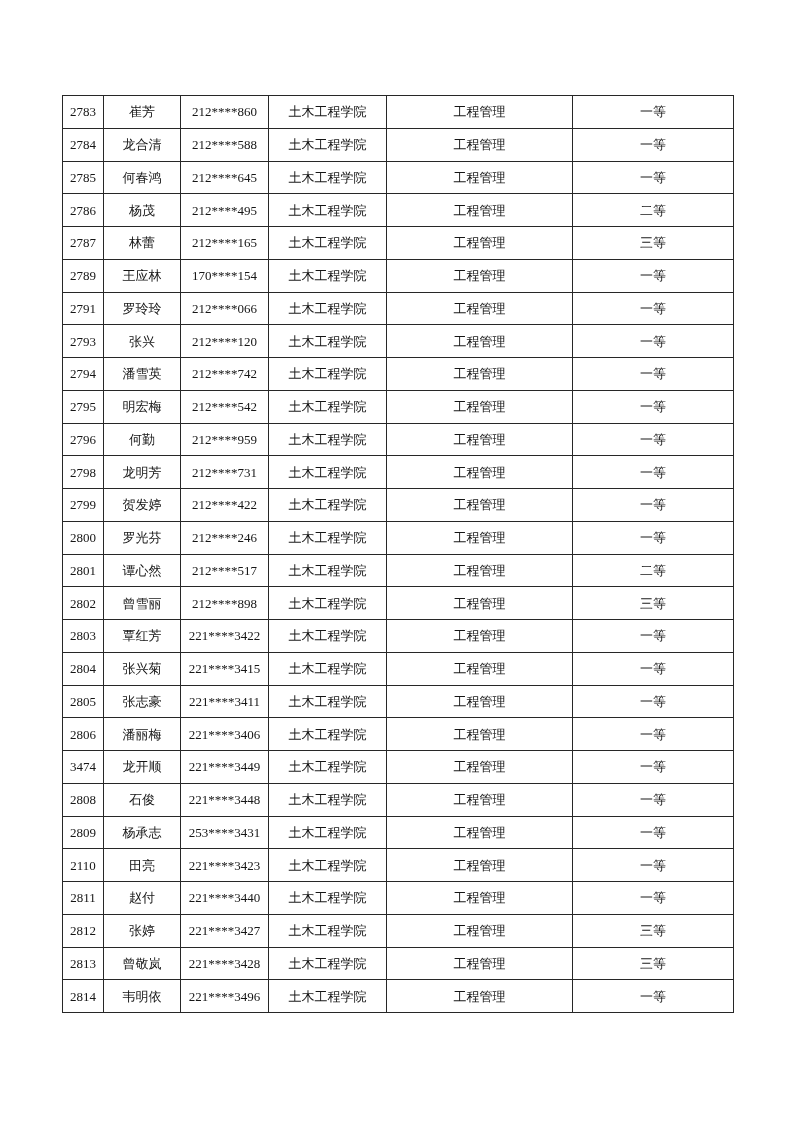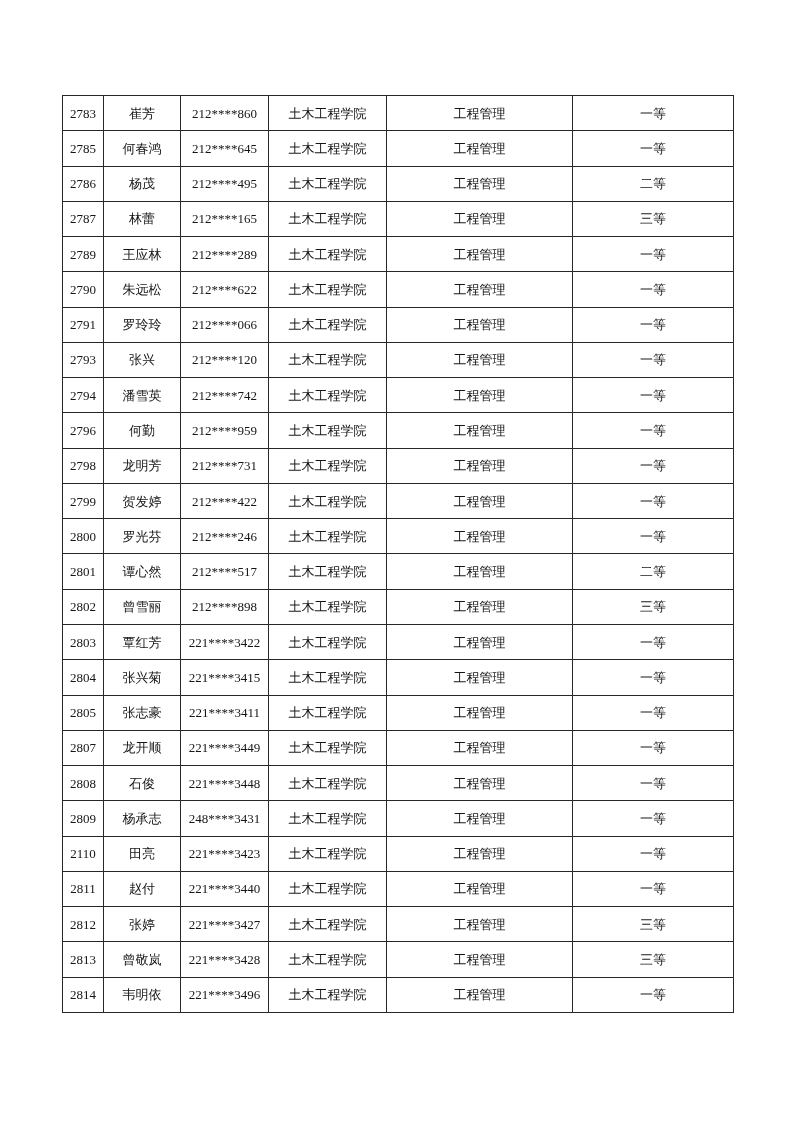--- a/index.html
+++ b/index.html
@@ -64,20 +64,28 @@
     <tbody id="table-body">
         <tr>
     <td>2783</td>
     <td>崔芳</td>
     <td>212****860</td>
     <td>土木工程学院</td>
     <td>工程管理</td>
     <td>一等</td>
   </tr>
         <tr>
+    <td>2784</td>
+    <td>龙合清</td>
+    <td>212****588</td>
+    <td>土木工程学院</td>
+    <td>工程管理</td>
+    <td>一等</td>
+  </tr>
+        <tr>
     <td>2785</td>
     <td>何春鸿</td>
     <td>212****645</td>
     <td>土木工程学院</td>
     <td>工程管理</td>
     <td>一等</td>
   </tr>
         <tr>
     <td>2786</td>
     <td>杨茂</td>
@@ -90,29 +98,21 @@
     <td>2787</td>
     <td>林蕾</td>
     <td>212****165</td>
     <td>土木工程学院</td>
     <td>工程管理</td>
     <td>三等</td>
   </tr>
         <tr>
     <td>2789</td>
     <td>王应林</td>
-    <td>212****289</td>
-    <td>土木工程学院</td>
-    <td>工程管理</td>
-    <td>一等</td>
-  </tr>
-        <tr>
-    <td>2790</td>
-    <td>朱远松</td>
-    <td>212****622</td>
+    <td>170****154</td>
     <td>土木工程学院</td>
     <td>工程管理</td>
     <td>一等</td>
   </tr>
         <tr>
     <td>2791</td>
     <td>罗玲玲</td>
     <td>212****066</td>
     <td>土木工程学院</td>
     <td>工程管理</td>
@@ -128,20 +128,28 @@
   </tr>
         <tr>
     <td>2794</td>
     <td>潘雪英</td>
     <td>212****742</td>
     <td>土木工程学院</td>
     <td>工程管理</td>
     <td>一等</td>
   </tr>
         <tr>
+    <td>2795</td>
+    <td>明宏梅</td>
+    <td>212****542</td>
+    <td>土木工程学院</td>
+    <td>工程管理</td>
+    <td>一等</td>
+  </tr>
+        <tr>
     <td>2796</td>
     <td>何勤</td>
     <td>212****959</td>
     <td>土木工程学院</td>
     <td>工程管理</td>
     <td>一等</td>
   </tr>
         <tr>
     <td>2798</td>
     <td>龙明芳</td>
@@ -200,39 +208,47 @@
   </tr>
         <tr>
     <td>2805</td>
     <td>张志豪</td>
     <td>221****3411</td>
     <td>土木工程学院</td>
     <td>工程管理</td>
     <td>一等</td>
   </tr>
         <tr>
-    <td>2807</td>
+    <td>2806</td>
+    <td>潘丽梅</td>
+    <td>221****3406</td>
+    <td>土木工程学院</td>
+    <td>工程管理</td>
+    <td>一等</td>
+  </tr>
+        <tr>
+    <td>3474</td>
     <td>龙开顺</td>
     <td>221****3449</td>
     <td>土木工程学院</td>
     <td>工程管理</td>
     <td>一等</td>
   </tr>
         <tr>
     <td>2808</td>
     <td>石俊</td>
     <td>221****3448</td>
     <td>土木工程学院</td>
     <td>工程管理</td>
     <td>一等</td>
   </tr>
         <tr>
     <td>2809</td>
     <td>杨承志</td>
-    <td>248****3431</td>
+    <td>253****3431</td>
     <td>土木工程学院</td>
     <td>工程管理</td>
     <td>一等</td>
   </tr>
         <tr>
     <td>2110</td>
     <td>田亮</td>
     <td>221****3423</td>
     <td>土木工程学院</td>
     <td>工程管理</td>

